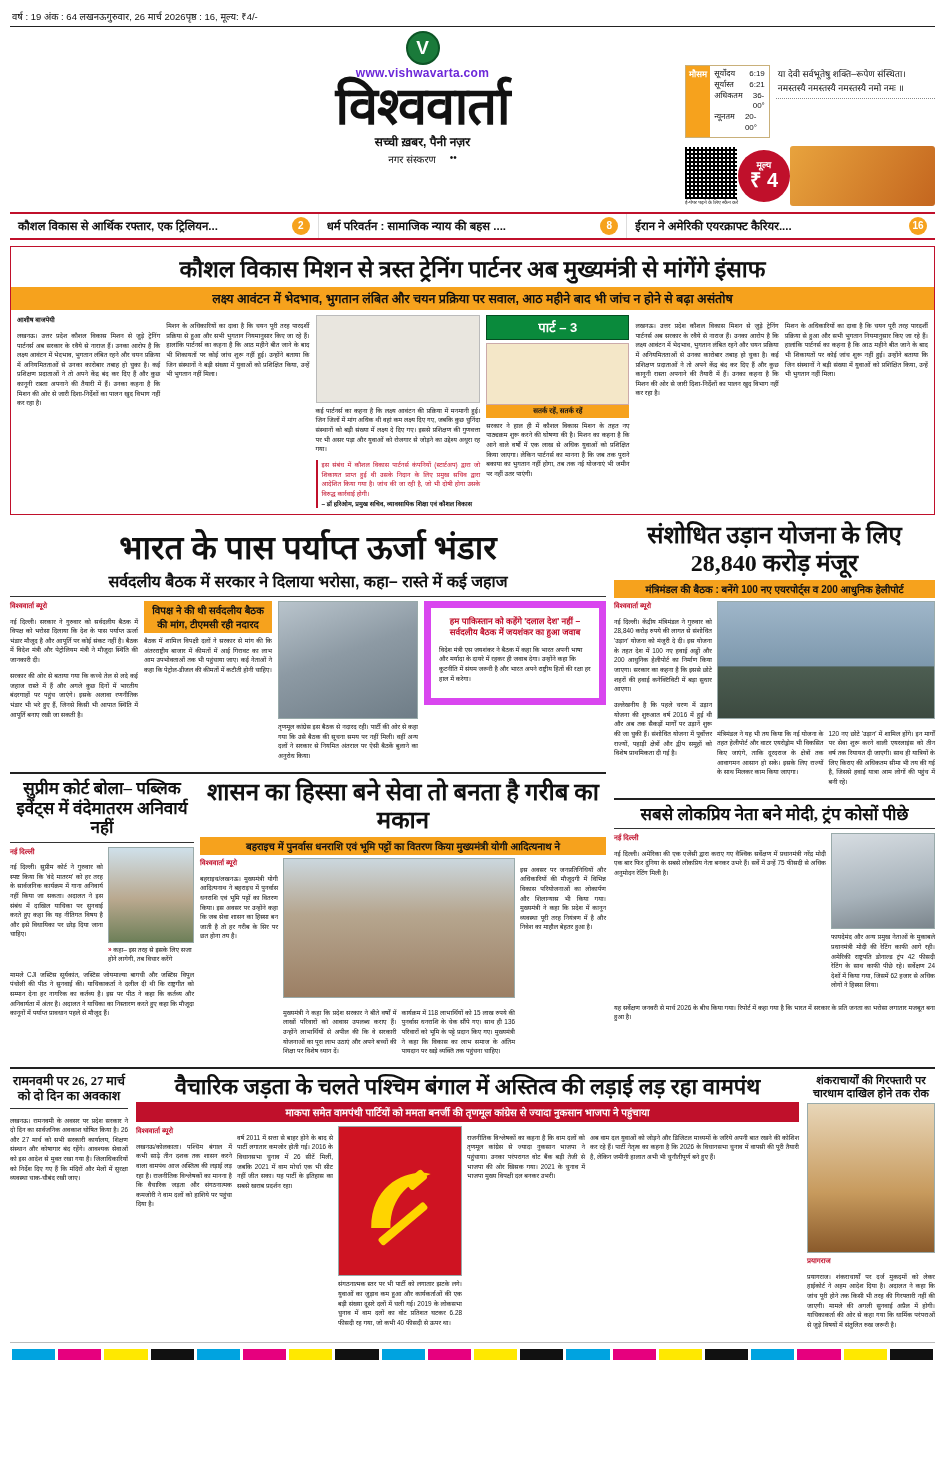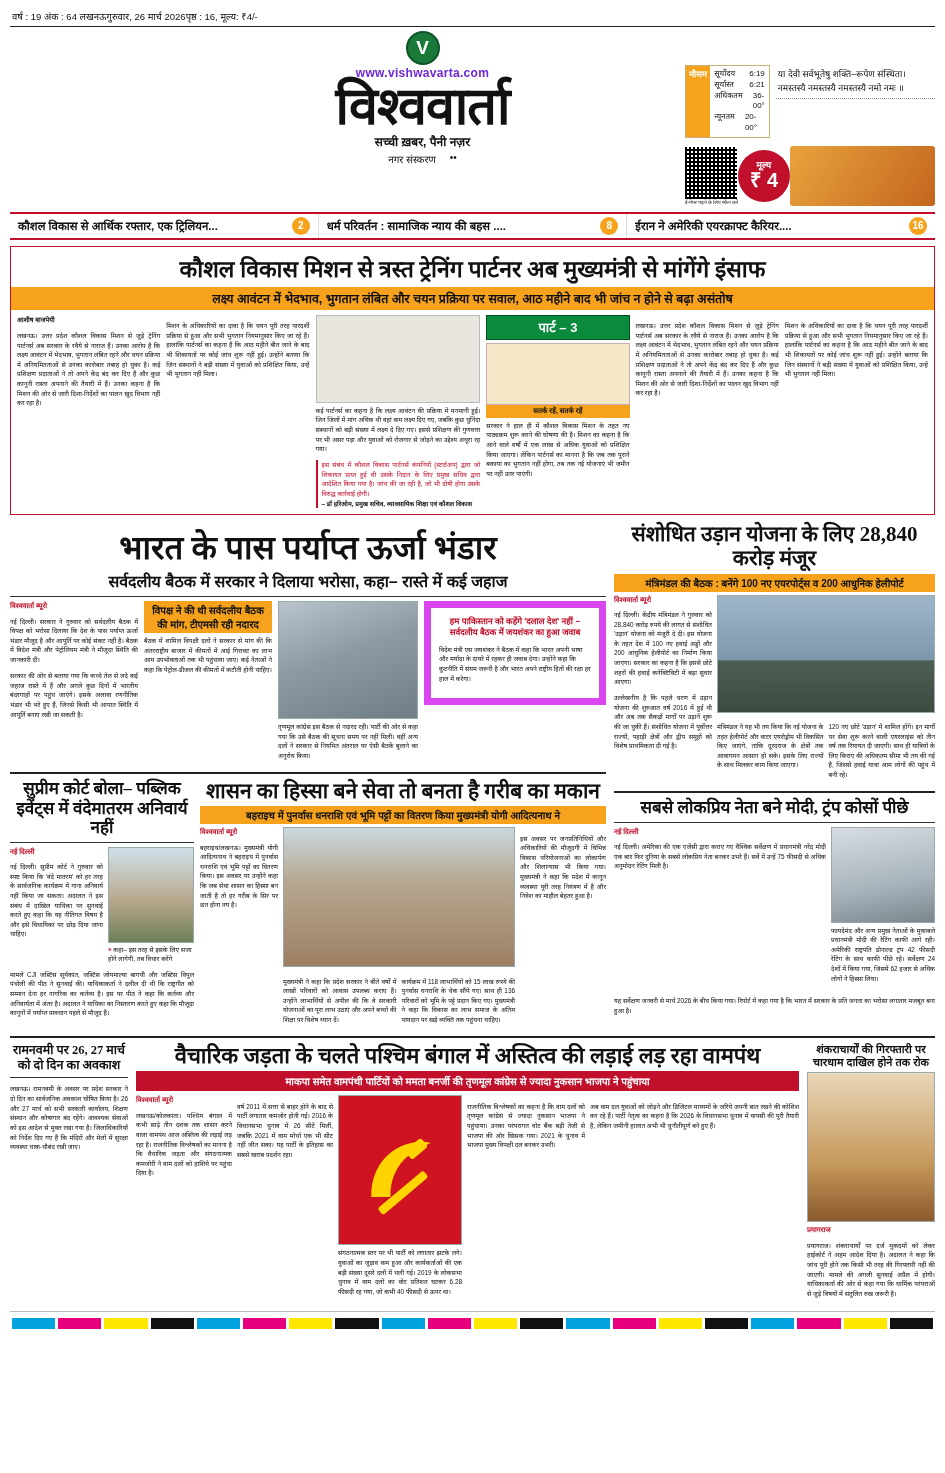--- a/index.html
+++ b/index.html
@@ -53,21 +53,21 @@
   .index-item:last-child{border-right:none;}
   .pagenum { width:18px;height:18px;border-radius:50%;background:#f6a21d;color:#fff;
      display:flex;align-items:center;justify-content:center;font-size:10px; }
 
   
   .lead { border:1.5px solid #c0102b; margin-top:6px; }
   .lead-head { text-align:center; font-size:23px; font-weight:bold; padding:5px 6px 3px;
      font-family:"Liberation Serif", serif; }
   .lead-sub { background:#f6a21d; color:#111; text-align:center; font-size:12.5px;
      font-weight:bold; padding:3px 6px; }
-  .lead-body { display:flex; gap:6px; padding:5px 6px 6px; font-size:6.4px; line-height:1.5; text-align:justify;justify-content:flex-end; }
+  .lead-body { display:flex; gap:6px; padding:5px 6px 6px; font-size:6.4px; line-height:1.5; text-align:justify; }
   .lead-body .col { flex:1; }
   .byline { font-size:6.5px; font-weight:bold; }
   .doc-img { width:100%; height:88px; background:#e9e6df; border:1px solid #bbb; }
   .part3 { background:#0a8a3c; color:#fff; text-align:center; font-weight:bold;
      font-size:13px; padding:2px; border:1px solid #064d22; }
   .warn-img{width:100%;height:62px;background:#f4e7c8;border:1px solid #caa;}
   .quote { color:#c0102b; font-size:6.4px; line-height:1.5; border-left:2px solid #c0102b;
      padding-left:4px; }
 
   
@@ -93,21 +93,21 @@
   .photo.crowd { height:140px; background:linear-gradient(180deg,#cbd7de 0%,#b6a68f 40%,#9c7f64 100%); }
   .photo.flag { height:150px; background:#cf1322; position:relative; }
   .photo.saint { height:150px; background:linear-gradient(180deg,#e8d6b8 0%,#c79a5d 60%,#8a5a2b 100%); }
   .boxed { border:7px solid #d946ef; padding:8px; font-size:6.4px; line-height:1.5; }
   .box-head { color:#c0102b; font-weight:bold; font-size:8.5px; text-align:center;
      margin-bottom:3px; line-height:1.3; }
   .kicker { color:#c0102b; font-weight:bold; font-size:7px; }
   .redarrow { color:#c0102b; font-weight:bold; }
   .small-head { font-size:17px; font-weight:bold; text-align:center; line-height:1.15;
      font-family:"Liberation Serif",serif; }
-  .mid-head { font-size:21px; font-weight:bold; text-align:center; line-height:1.15;
+  .mid-head { font-size:24px; font-weight:bold; text-align:center; line-height:1.15;
      font-family:"Liberation Serif",serif; }
   .caption { font-size:6.4px; line-height:1.45; padding-top:2px; }
 
   
   .hs { position:absolute; left:50%; top:50%; transform:translate(-50%,-50%); width:96px;height:96px; }
 
   
   .colorbar { display:flex; gap:3px; padding:6px 2px 8px; margin-top:6px; border-top:1px solid #bbb; }
   .colorbar span { height:11px; flex:1; }
 </style>

